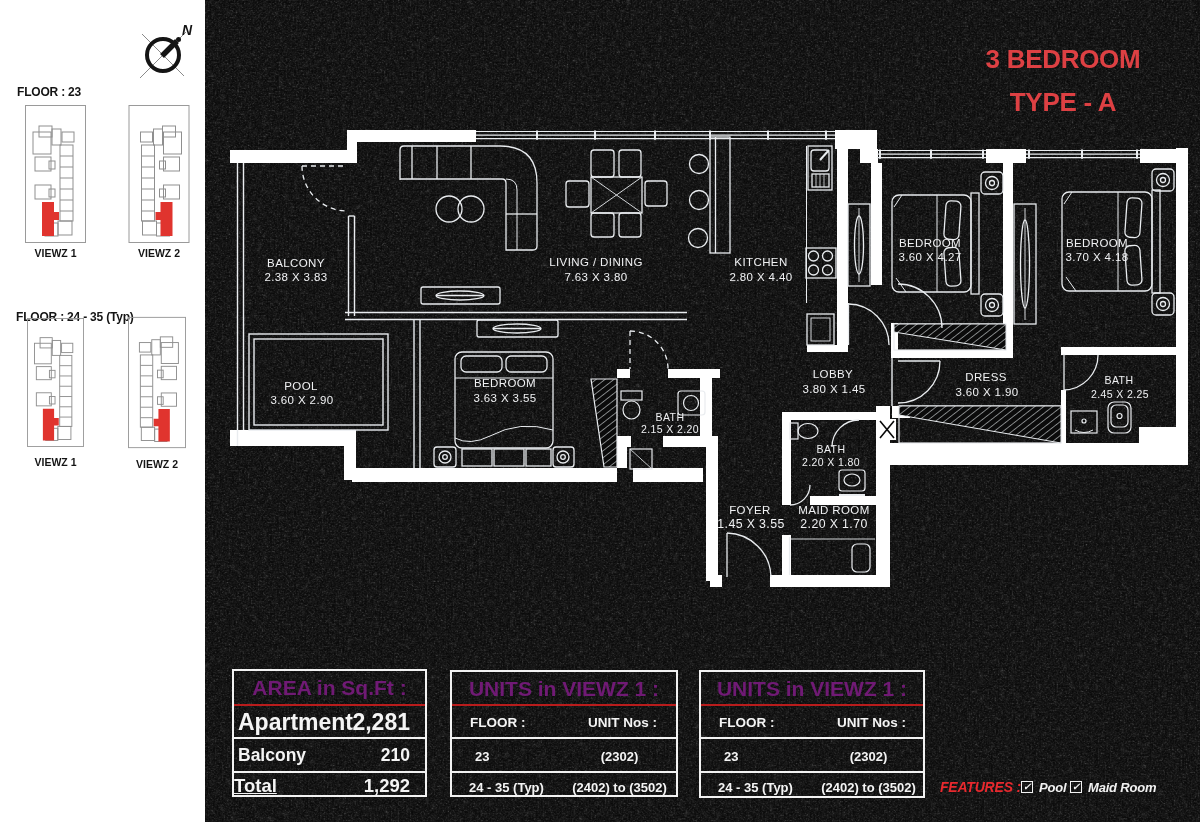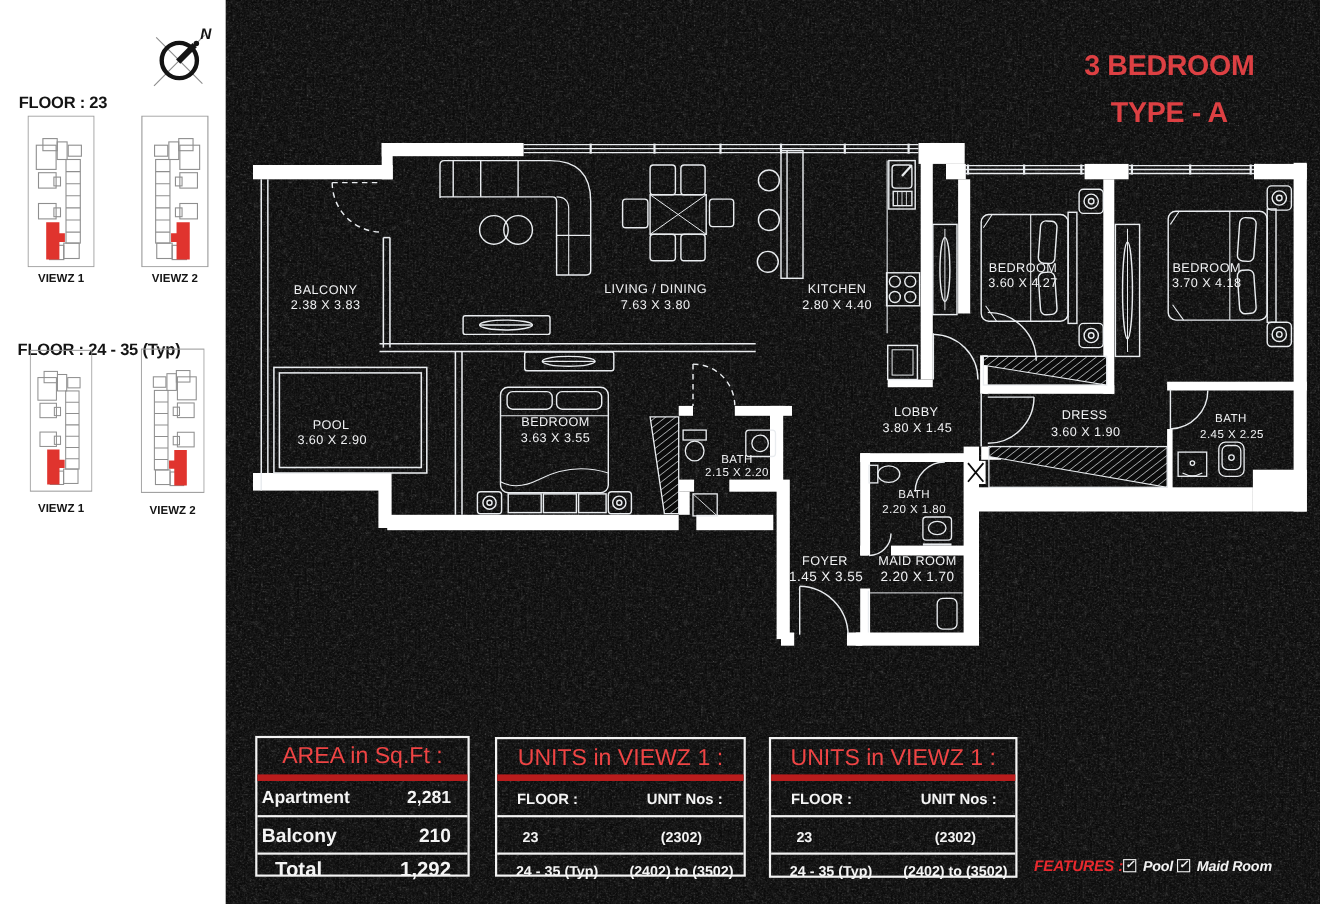--- a/index.html
+++ b/index.html
@@ -2,29 +2,29 @@
 <html><head>
 <meta charset="utf-8">
 <style>
 html,body{margin:0;padding:0;width:1200px;height:822px;overflow:hidden;background:#ffffff;}
 body{font-family:"Liberation Sans",sans-serif;position:relative;}
 #main{position:absolute;left:205px;top:0;width:995px;height:822px;background:#0a0a0a;}
 .abs{position:absolute;}
 #title{position:absolute;left:930px;top:38px;width:266px;text-align:center;color:#dd4043;font-weight:bold;font-size:26px;line-height:43px;letter-spacing:-0.3px;}
 
 .tbl{position:absolute;border:2px solid #f2f2f2;color:#f4f4f4;box-sizing:border-box;}
-.tbl .hd{border-bottom:6px solid #b91c1c;color:#ef4444;font-weight:normal;text-align:center;}
+.tbl .hd{border-bottom:2px solid #b91c1c;color:#701a75;font-weight:bold;text-align:center;}
 .row{border-bottom:2px solid #f2f2f2;position:relative;font-weight:bold;}
 .row:last-child{border-bottom:none;}
 #features{position:absolute;left:940px;top:779px;font-weight:bold;font-size:14px;color:#e8292e;letter-spacing:-0.2px;font-style:italic;}
 #features .w{color:#f2f2f2;font-size:13px;letter-spacing:-0.2px;line-height:17px;white-space:nowrap;}
 .cb{display:inline-block;width:10px;height:10px;border:1.4px solid #f2f2f2;font-size:10px;line-height:10px;color:#f2f2f2;text-align:center;font-weight:bold;}
 
 #sidebar{position:absolute;left:0;top:0;width:205px;height:822px;background:#fff;color:#161616;}
-.flab{position:absolute;font-size:15px;font-weight:bold;letter-spacing:-0.2px;color:#141414;text-align:right;}
+.flab{position:absolute;font-size:12px;font-weight:bold;letter-spacing:-0.2px;color:#141414;text-align:right;}
 .vlab{position:absolute;font-size:10.5px;font-weight:bold;text-align:center;color:#141414;}
 </style>
 </head>
 <body>
 <div id="main"></div>
 <svg class="abs" style="left:205px;top:0" width="995" height="822" viewBox="0 0 995 822">
   <defs>
     <filter id="lthA" x="0" y="0" width="100%" height="100%" color-interpolation-filters="sRGB">
       <feTurbulence type="fractalNoise" baseFrequency="0.19" numOctaves="4" seed="8" stitchTiles="stitch"></feTurbulence>
       <feColorMatrix type="saturate" values="0"></feColorMatrix>
@@ -305,30 +305,30 @@
 <text x="831" y="466" font-size="10.5" fill="#f0f1f3" text-anchor="middle" font-family="Liberation Sans" letter-spacing="0.4">2.20 X 1.80</text>
 <text x="750" y="514" font-size="11.5" fill="#f0f1f3" text-anchor="middle" font-family="Liberation Sans" letter-spacing="0.4">FOYER</text>
 <text x="751" y="528" font-size="12.3" fill="#f0f1f3" text-anchor="middle" font-family="Liberation Sans" letter-spacing="0.4">1.45 X 3.55</text>
 <text x="834" y="514" font-size="11.5" fill="#f0f1f3" text-anchor="middle" font-family="Liberation Sans" letter-spacing="0.4">MAID ROOM</text>
 <text x="834" y="528" font-size="12.3" fill="#f0f1f3" text-anchor="middle" font-family="Liberation Sans" letter-spacing="0.4">2.20 X 1.70</text>
 </svg>
 <div id="title">3 BEDROOM<br>TYPE - A</div>
 
 <div class="tbl" id="t1" style="left:232px;top:669px;width:195px;height:128px;">
   <div class="hd" style="height:33px;line-height:34px;font-size:21px;">AREA in Sq.Ft :</div>
-  <div class="row" style="height:31px;line-height:32px;font-size:16px;">
+  <div class="row" style="height:31px;line-height:32px;font-size:23px;">
       <span style="position:absolute;left:4px;">Apartment</span>
       <span style="position:absolute;right:15px;">2,281</span>
     </div>
   <div class="row" style="height:32px;line-height:33px;font-size:17.5px;">
       <span style="position:absolute;left:4px;">Balcony</span>
       <span style="position:absolute;right:15px;">210</span>
     </div>
   <div class="row" style="height:24px;line-height:25px;font-size:18.5px;">
-      <span style="position:absolute;left:16px;">Total</span>
+      <span style="position:absolute;left:0;text-decoration:underline;">Total</span>
       <span style="position:absolute;right:15px;">1,292</span>
     </div>
 </div>
 
 <div class="tbl" id="t2" style="left:450px;top:670px;width:228px;height:127px;">
   <div class="hd" style="height:32px;line-height:33px;font-size:21px;">UNITS in VIEWZ 1 :</div>
   <div class="row" style="height:31px;font-size:13.5px;">
       <span style="position:absolute;left:18px;top:9px;">FLOOR :</span>
       <span style="position:absolute;left:136px;top:9px;">UNIT Nos :</span>
     </div>

